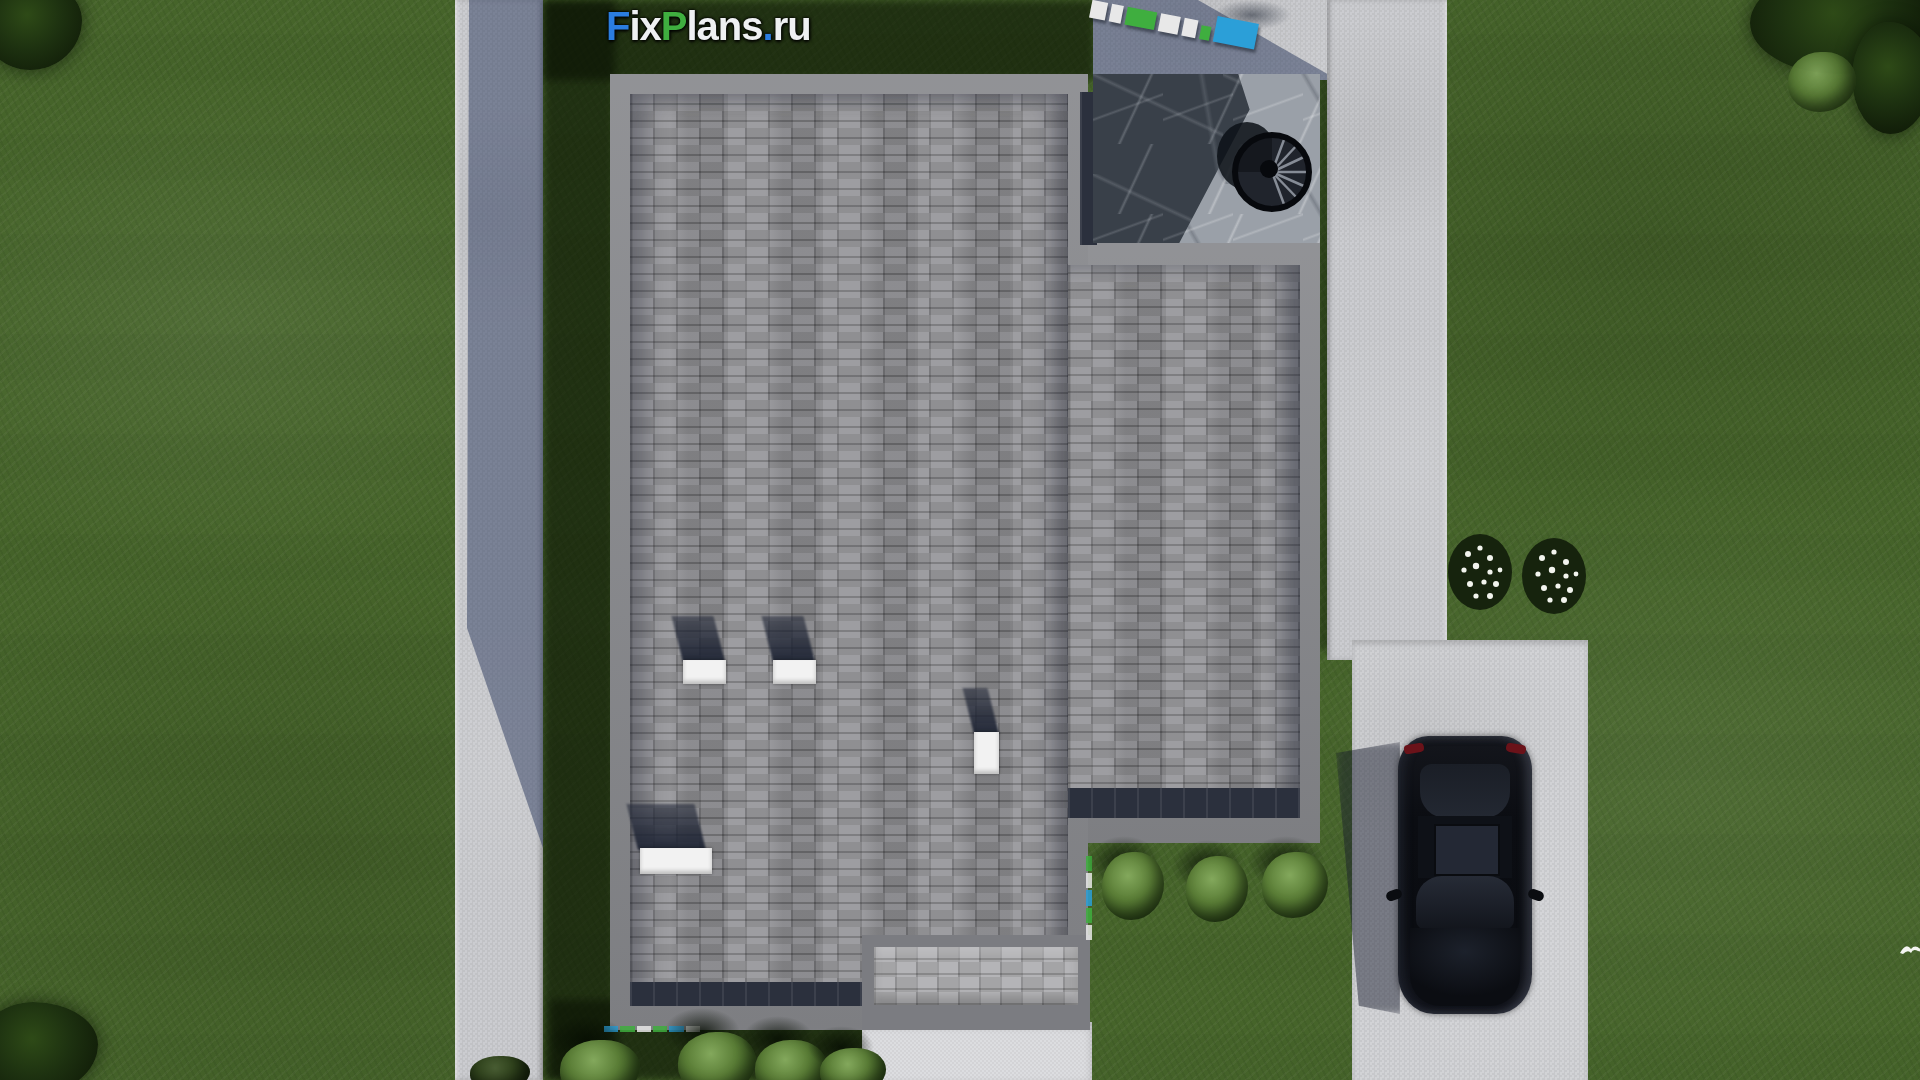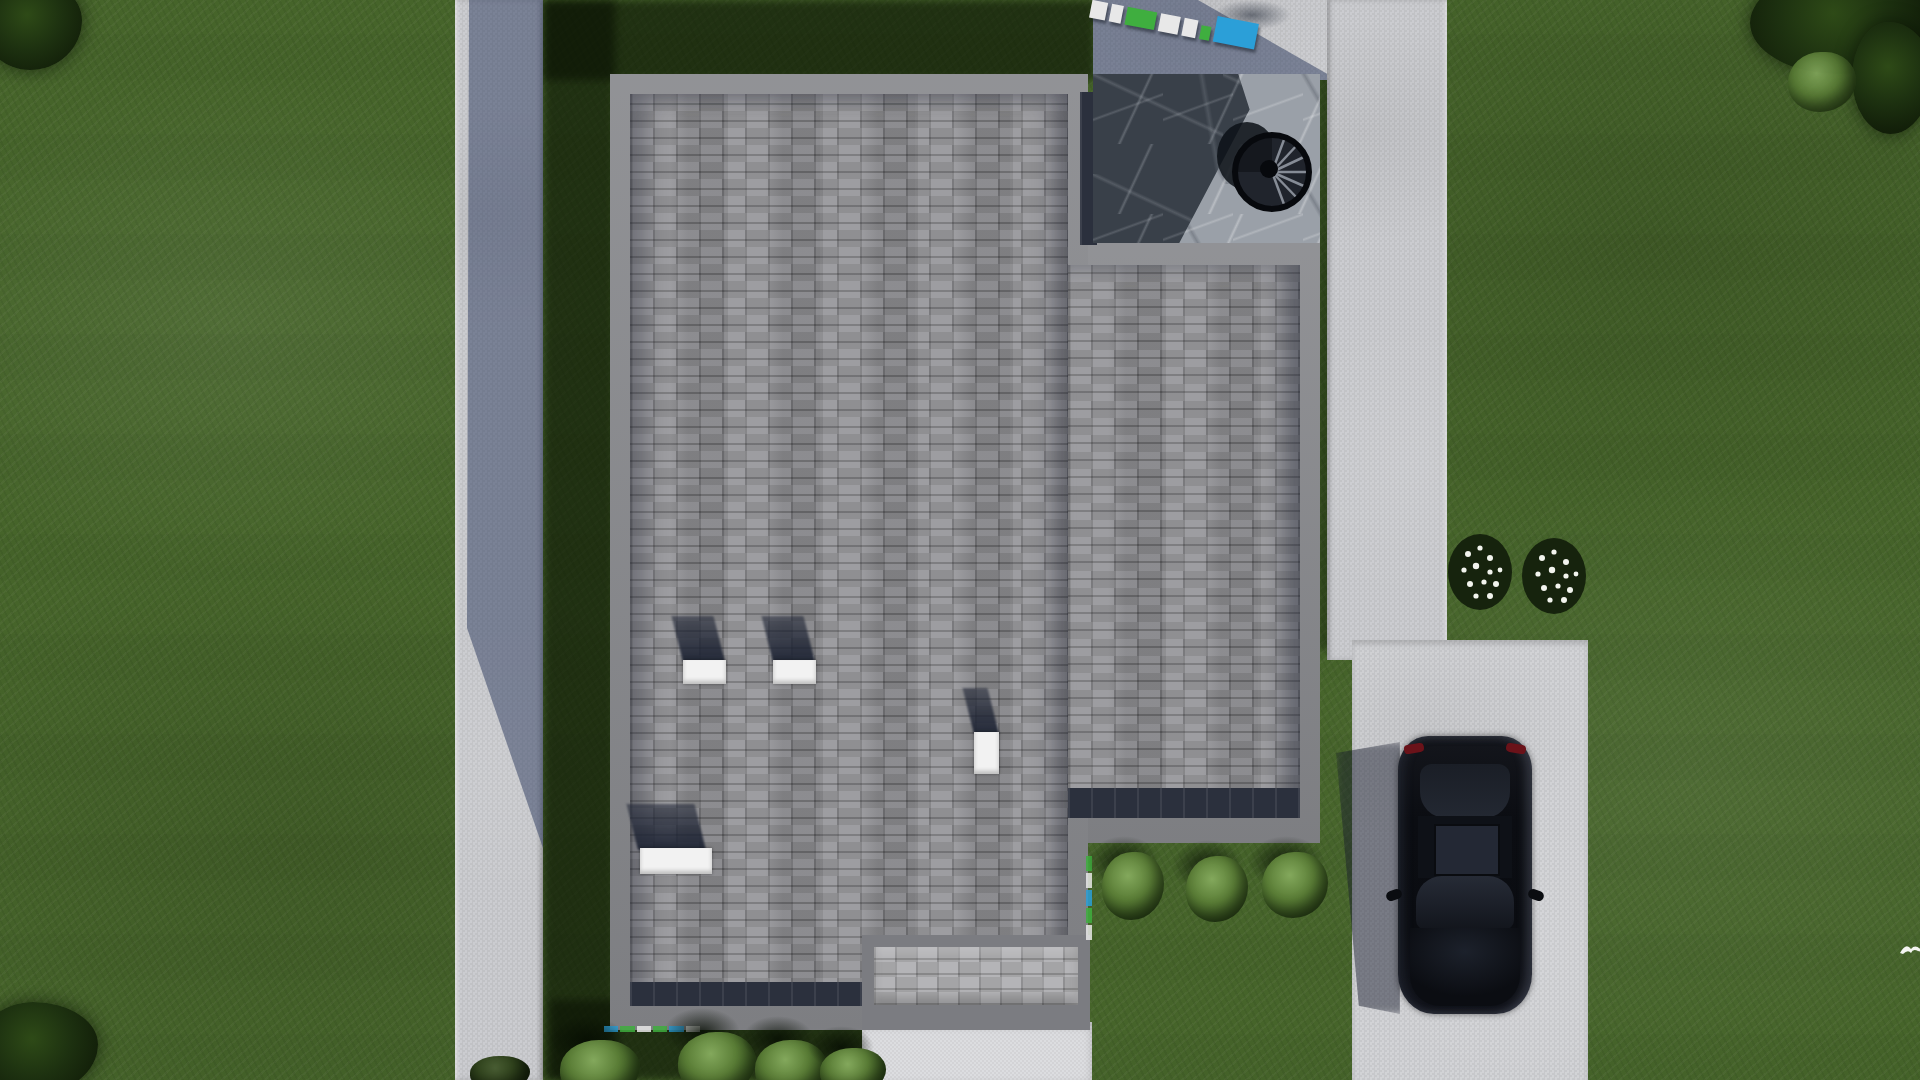--- a/index.html
+++ b/index.html
@@ -248,14 +248,17 @@
     <div class="car-part" style="left:18px;top:140px;width:98px;height:54px;background:linear-gradient(180deg,#262b36,#12151c);border-radius:26px 26px 10px 10px;"></div>
     <div class="car-part" style="left:12px;top:192px;width:110px;height:78px;background:radial-gradient(90px 60px at 50% 30%, #1c212b, #0b0d12 75%);border-radius:0 0 30px 30px;"></div>
     <div class="car-part" style="left:-12px;top:154px;width:16px;height:10px;background:#0a0c10;border-radius:5px;transform:rotate(-18deg);"></div>
     <div class="car-part" style="left:130px;top:154px;width:16px;height:10px;background:#0a0c10;border-radius:5px;transform:rotate(18deg);"></div>
   </div>
 
   <svg class="abs" style="left:1898px;top:940px;" width="26" height="22" viewBox="0 0 26 22">
     <path d="M2,13 Q8,2 13,9 Q18,3 25,12 L20,11 Q15,8 13,13 Q10,9 5,14 Z" fill="#f4f5f2"></path>
   </svg>
 
+  <div class="abs logo" style="left:606px;top:4px;">
+    <span style="color: rgb(43, 125, 224);">F</span><span style="color: rgb(238, 240, 242);">ix</span><span style="color: rgb(63, 174, 63);">P</span><span style="color: rgb(238, 240, 242);">lans</span><span style="color: rgb(43, 125, 224);">.</span><span style="color: rgb(238, 240, 242);">ru</span>
+  </div>
 
 </div>
 
 </body></html>

